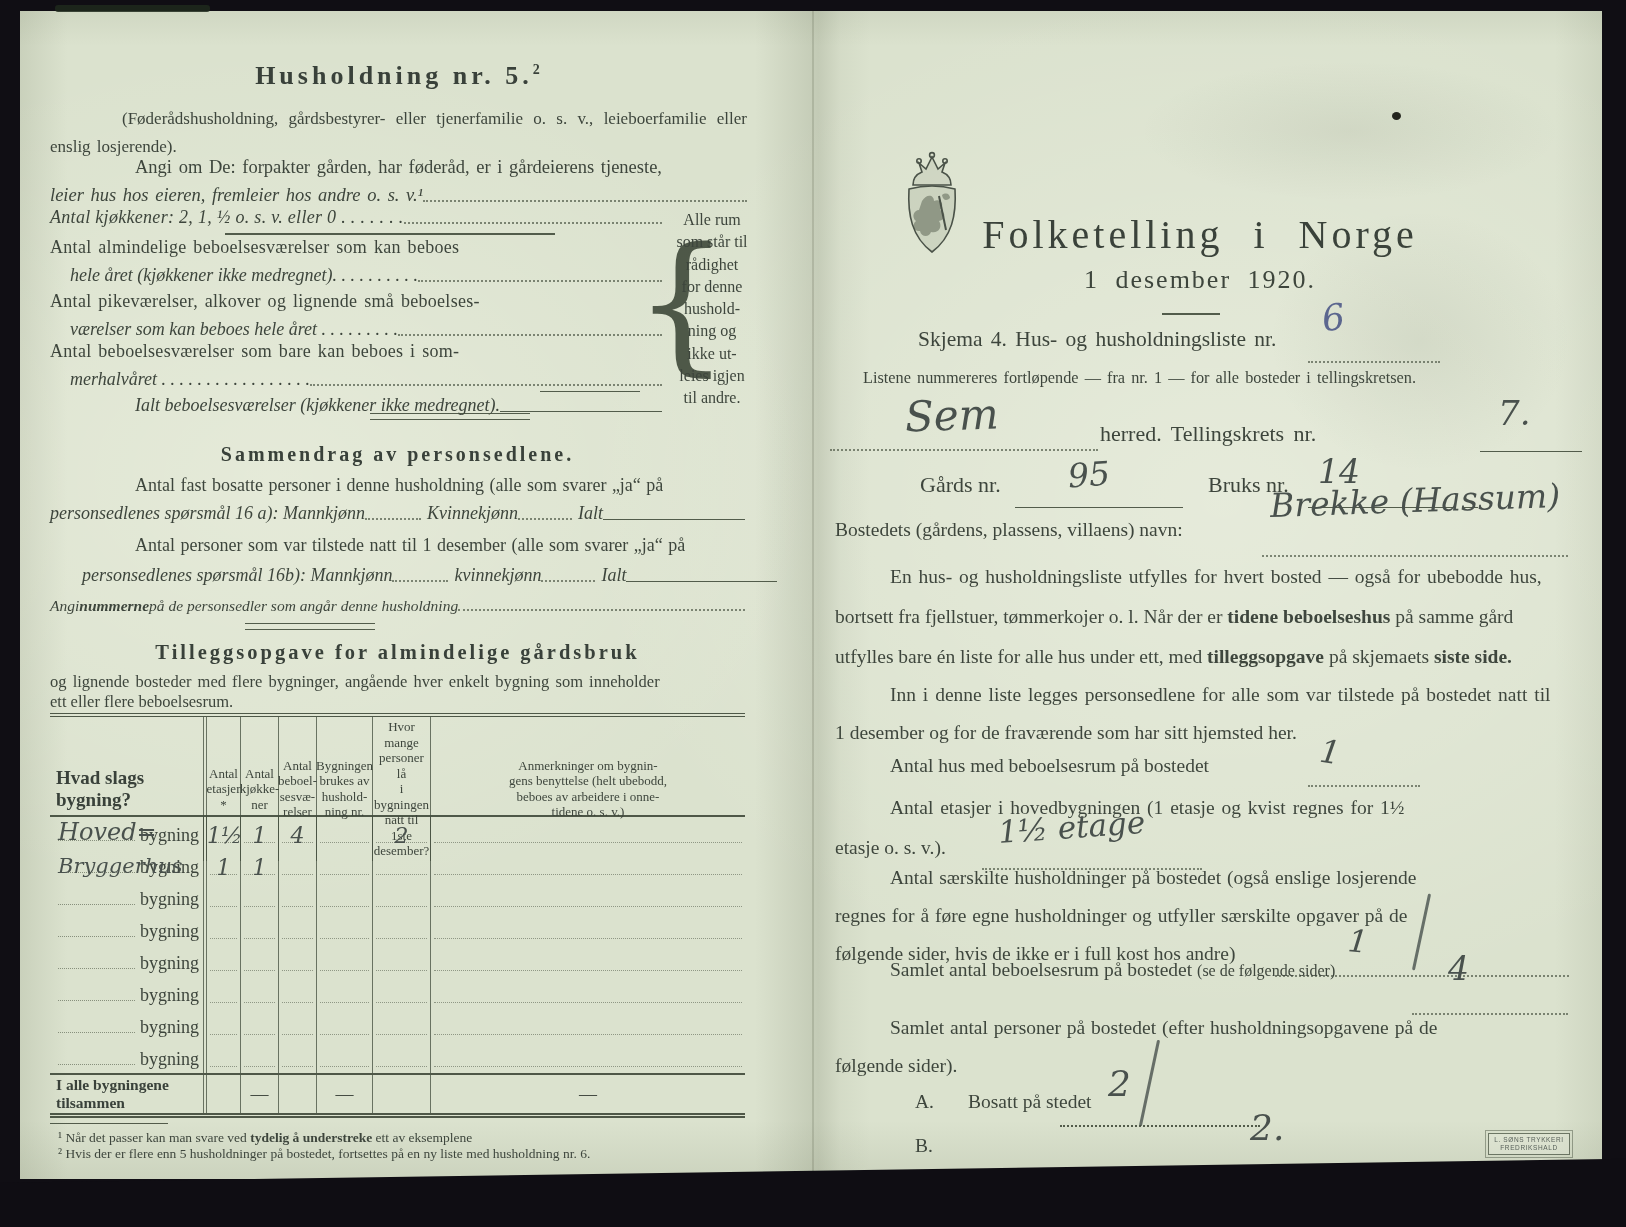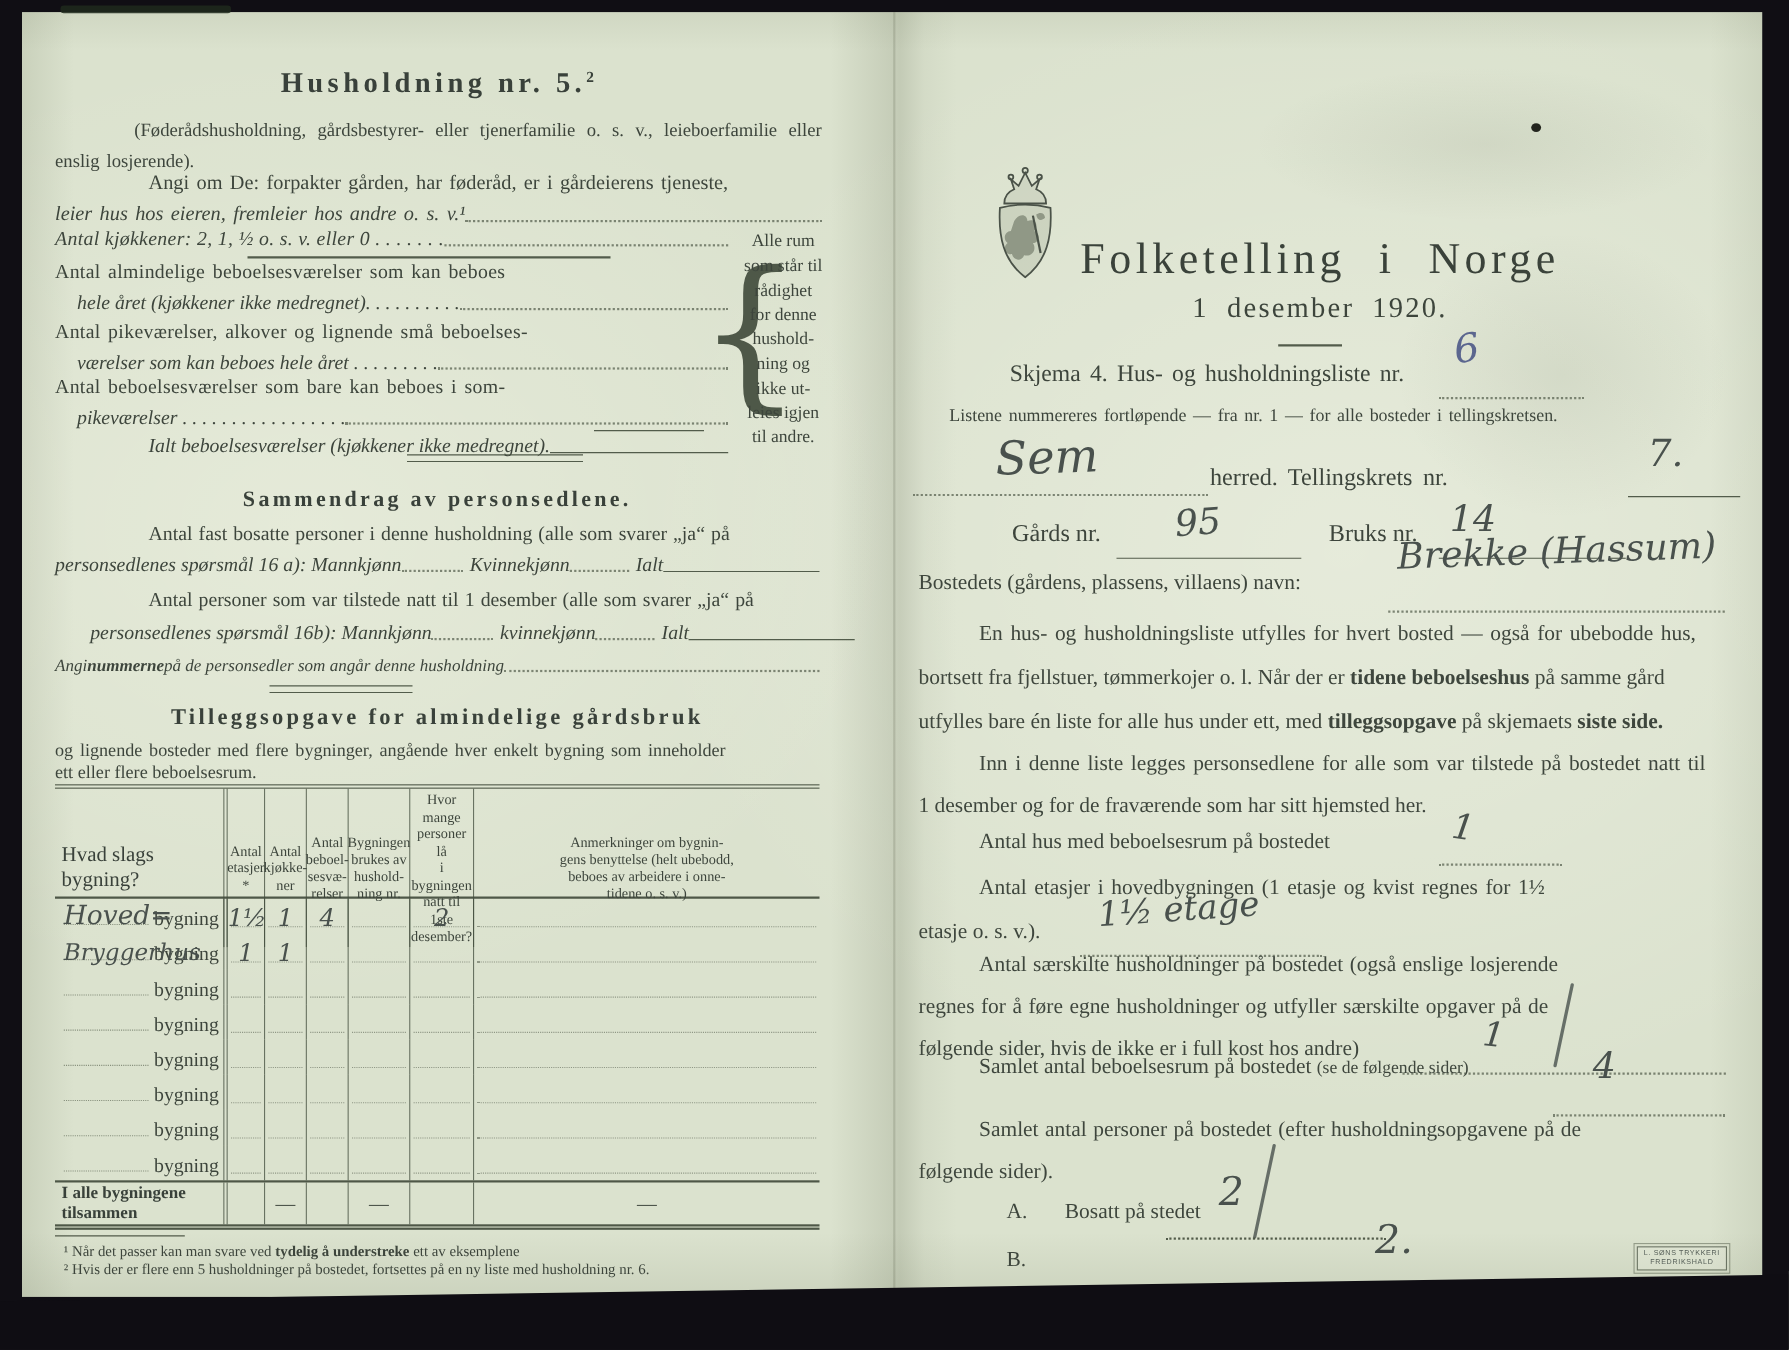--- a/index.html
+++ b/index.html
@@ -35,21 +35,21 @@
   .tbl{position:absolute;left:30px;top:702px;width:695px;border-top:4px double rgba(62,72,56,.9);}
   .trow{display:grid;grid-template-columns:153px 37px 38px 38px 56px 58px 1fr;height:32px;position:relative;}
   .thead{height:98px;border-bottom:2px solid rgba(62,72,56,.9);}
   .ttotal{height:38px;border-top:2px solid rgba(62,72,56,.9);border-bottom:5px double rgba(62,72,56,.9);}
   .c{position:relative;}
   .c + .c{border-left:1.3px solid rgba(66,76,60,.75);}
   .c:nth-child(2){border-left:4px double rgba(66,76,60,.75);}
   .ch{display:flex;align-items:center;justify-content:center;white-space:pre-line;
       font-size:13px;line-height:15.5px;text-align:center;padding:2px 1px;color:#3d453c;}
   .c1h{display:flex;flex-direction:column;align-items:center;justify-content:center;gap:3px;padding:4px 6px;}
-  .h1a{font-weight:normal;font-size:19px;color:#39413a;}
+  .h1a{font-weight:bold;font-size:19px;color:#39413a;}
   .h1b{font-size:13px;line-height:15px;white-space:pre-line;text-align:center;color:#3d453c;}
   .c1{display:flex;align-items:flex-end;padding:2px 4px 5px 8px;}
   .rowlead{flex:1;border-bottom:1.8px dotted rgba(80,90,72,.6);margin-bottom:3px;height:2px;}
   .byg{font-size:18px;margin-left:5px;color:#3d453c;line-height:1;}
   .hwname{position:absolute;left:8px;bottom:3px;font-size:24px;}
   .cellline{position:absolute;left:3px;right:3px;bottom:6px;border-bottom:1.8px dotted rgba(80,90,72,.55);}
   .chw{position:absolute;left:0;right:0;bottom:1px;text-align:center;font-size:22px;}
   .c1t{display:flex;align-items:center;padding:0 4px 0 6px;font-weight:bold;font-size:15.5px;color:#39413a;}
   .ctot{display:flex;align-items:center;justify-content:center;font-size:18px;color:#3d453c;}
   
@@ -98,21 +98,21 @@
       </div>
 
       <div class="abs pr nw" style="left:30px;top:280px;font-size:18px;letter-spacing:.3px;word-spacing:2px;">Antal pikeværelser, alkover og lignende små beboelses-</div>
       <div class="abs fl pr" style="left:50px;top:308px;width:592px;font-size:18px;">
         <span class="nw">værelser som kan beboes hele året . . . . . . . . .</span>
         <span class="fdot" style="flex:1;"></span>
       </div>
 
       <div class="abs pr nw" style="left:30px;top:330px;font-size:18px;letter-spacing:.3px;word-spacing:2px;">Antal beboelsesværelser som bare kan beboes i som-</div>
       <div class="abs fl pr" style="left:50px;top:358px;width:592px;font-size:18px;">
-        <span class="nw">pikeværelser . . . . . . . . . . . . . . . . .</span>
+        <span class="nw">merhalvåret . . . . . . . . . . . . . . . . .</span>
         <span class="fdot" style="flex:1;"></span>
       </div>
       <div class="soll" style="left:520px;top:378px;width:100px;"></div>
 
       <div class="abs fl pr" style="left:30px;top:384px;width:612px;font-size:18px;">
         <span class="nw" style="padding-left:85px;">Ialt beboelsesværelser (kjøkkener ikke medregnet).</span>
         <span class="fsol" style="flex:1;"></span>
       </div>
       <div class="dbll" style="left:350px;top:402px;width:160px;"></div>
 

